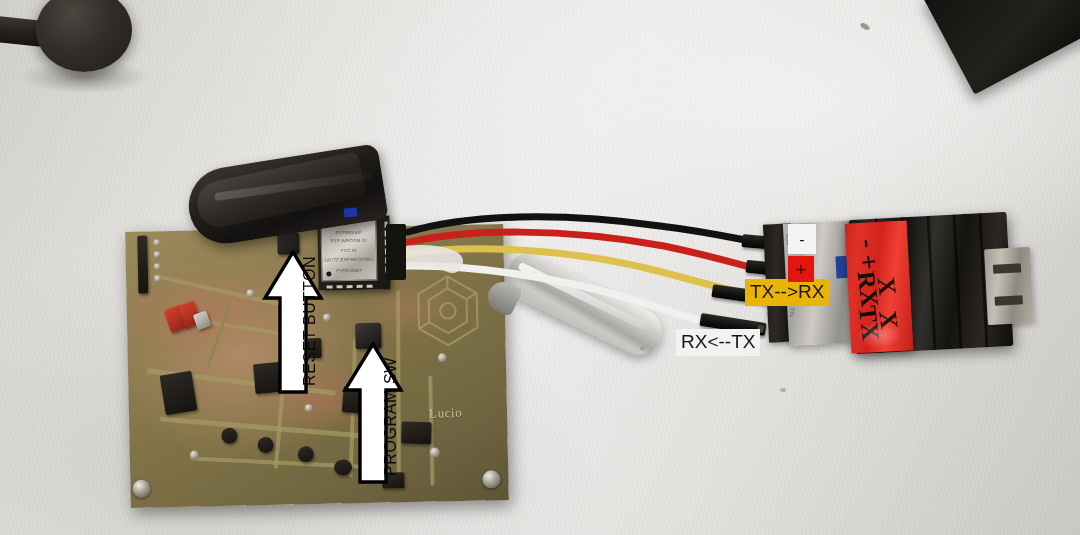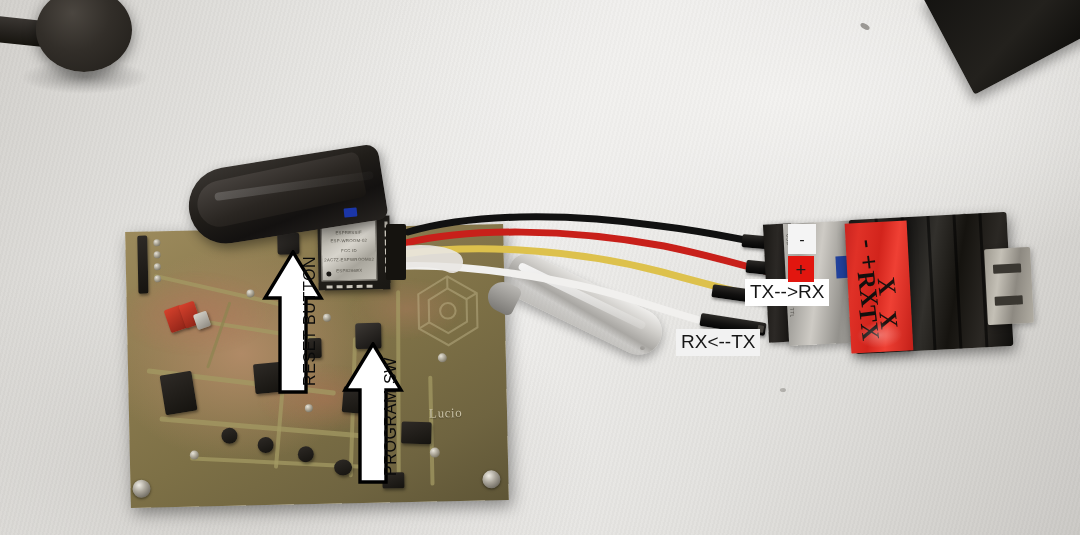--- a/index.html
+++ b/index.html
@@ -228,21 +228,21 @@
   .arrow-label{
     position:absolute;color:#0a0a0a;font-size:16px;letter-spacing:.6px;
     white-space:nowrap;transform-origin:left top;
   }
 
   
   .ann{
     position:absolute;font-size:19px;color:#161616;
     padding:2px 5px 3px 5px;white-space:nowrap;letter-spacing:0px;
   }
-  .ann.yellow{background:#ffffff;}
+  .ann.yellow{background:#eab308;}
   .ann.white{background:#f2f2f2;}
   .minibox{position:absolute;display:flex;align-items:center;justify-content:center;
     font-family:"Liberation Serif",serif;font-weight:bold;line-height:1;}
   .minibox.w{background:#f4f4f4;color:#1a1a1a;}
   .minibox.r{background:#e2160f;color:#1a1a1a;}
 </style>
 </head>
 <body>
 
 <div id="scene">

